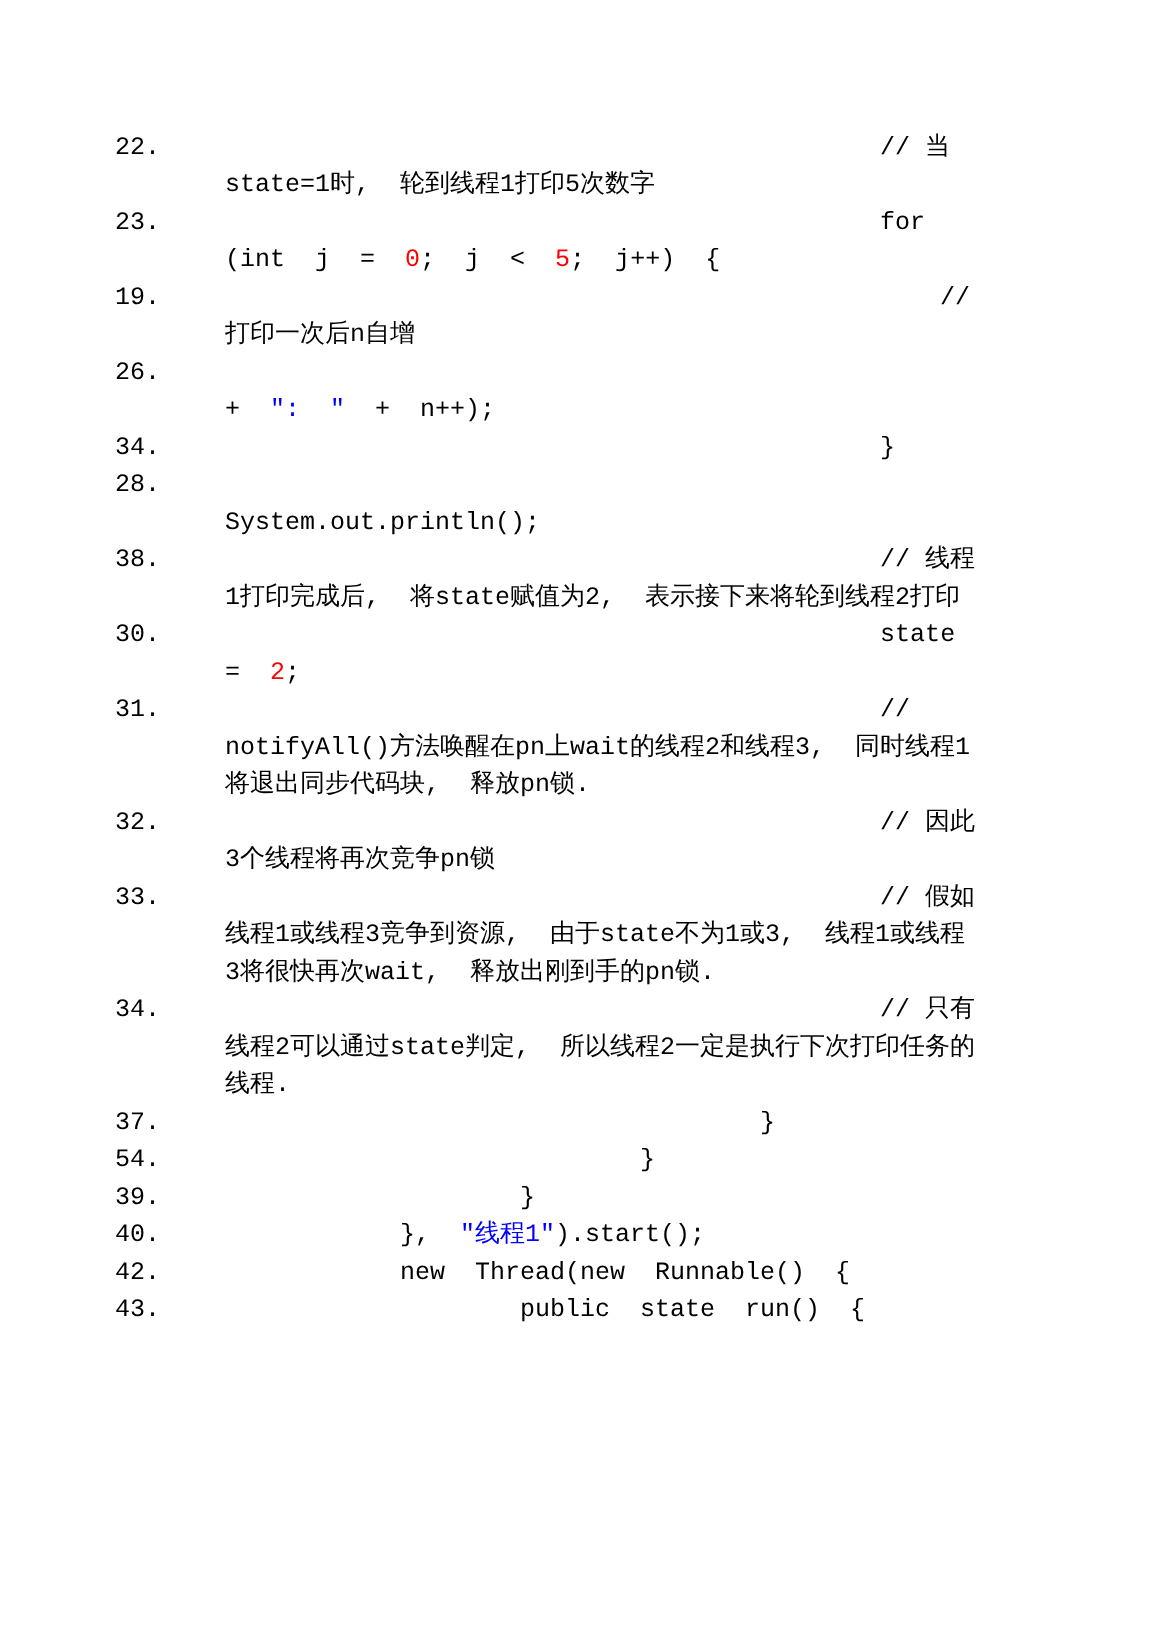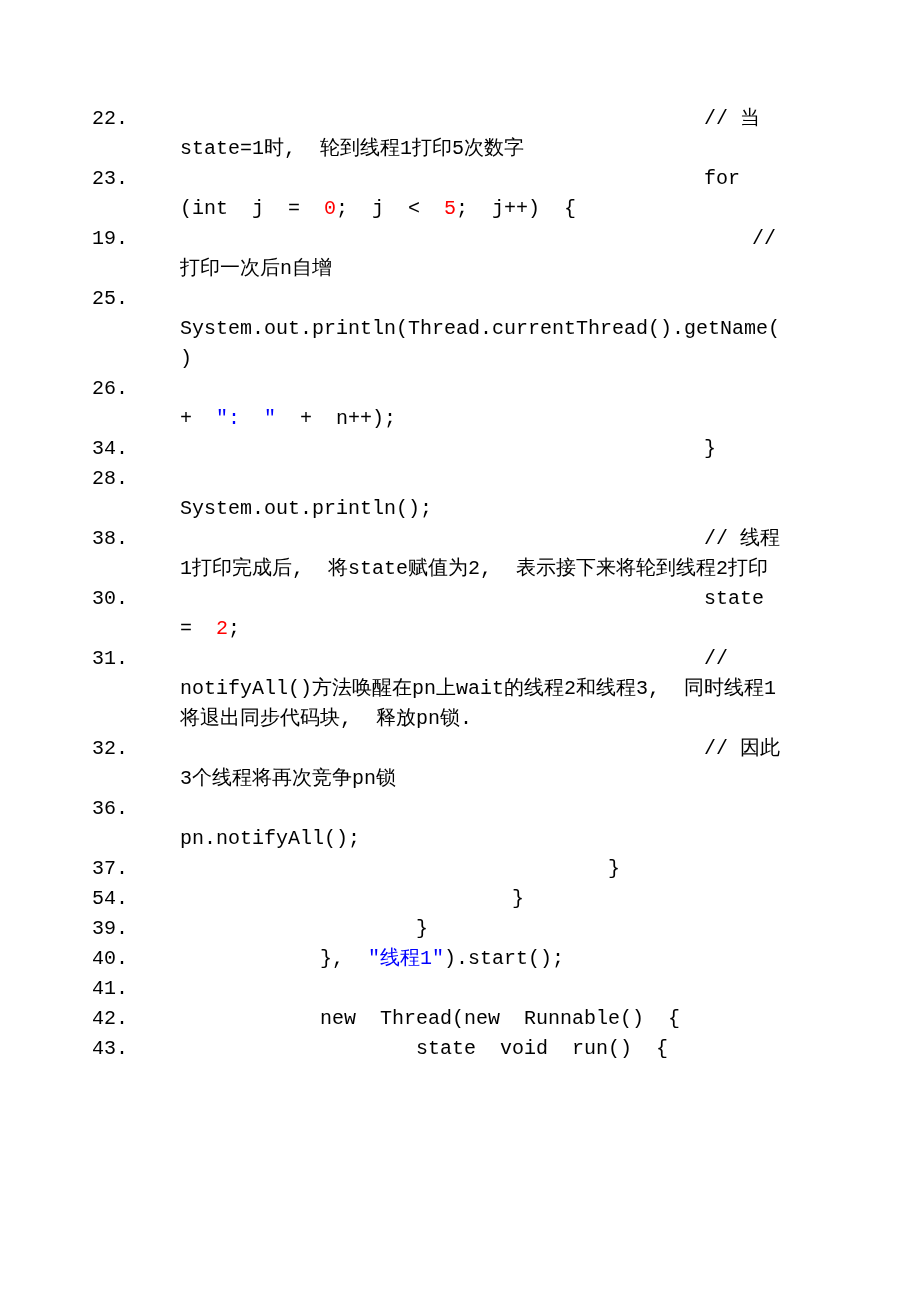--- a/index.html
+++ b/index.html
@@ -24,29 +24,28 @@
   .str { color: #0000ff; }
   .lnno { display: inline-block; min-width: 2.0em; }
 </style>
 </head>
 <body>
 
 <div id="code-container">
     <div class="line"><span class="lnno">22.</span>                                            <span>// 当state=1时,  轮到线程1打印5次数字</span></div>
     <div class="line"><span class="lnno">23.</span>                                            <span>for  (int  j  =  </span><span class="num">0</span><span>;  j  &lt;  </span><span class="num">5</span><span>;  j++)  {</span></div>
     <div class="line"><span class="lnno">19.</span>                                                <span>// 打印一次后n自增</span></div>
-    <div class="line"><span class="lnno">25.</span>                                                <span>System.out.println(Thread.currentThread().getName()</span></div>
     <div class="line"><span class="lnno">26.</span>                                                        <span>+  </span><span class="str">":  "</span><span>  +  n++);</span></div>
     <div class="line"><span class="lnno">34.</span>                                            <span>}</span></div>
     <div class="line"><span class="lnno">28.</span>                                            <span>System.out.println();</span></div>
     <div class="line"><span class="lnno">38.</span>                                            <span>// 线程1打印完成后,  将state赋值为2,  表示接下来将轮到线程2打印</span></div>
     <div class="line"><span class="lnno">30.</span>                                            <span>state  =  </span><span class="num">2</span><span>;  </span></div>
     <div class="line"><span class="lnno">31.</span>                                            <span>// notifyAll()方法唤醒在pn上wait的线程2和线程3,  同时线程1将退出同步代码块,  释放pn锁.</span></div>
     <div class="line"><span class="lnno">32.</span>                                            <span>// 因此3个线程将再次竞争pn锁</span></div>
-    <div class="line"><span class="lnno">36.</span>                                            <span>pn.notifyAll();  </span></div>
+    <div class="line"><span class="lnno">33.</span>                                            <span>// 假如线程1或线程3竞争到资源,  由于state不为1或3,  线程1或线程3将很快再次wait,  释放出刚到手的pn锁.</span></div>
+    <div class="line"><span class="lnno">34.</span>                                            <span>// 只有线程2可以通过state判定,  所以线程2一定是执行下次打印任务的线程.</span></div>
     <div class="line"><span class="lnno">37.</span>                                    <span>}</span></div>
     <div class="line"><span class="lnno">54.</span>                            <span>}</span></div>
     <div class="line"><span class="lnno">39.</span>                    <span>}</span></div>
     <div class="line"><span class="lnno">40.</span>            <span>},  </span><span class="str">"线程1"</span><span>).start();</span></div>
-    <div class="line"><span class="lnno">41.</span>              </div>
     <div class="line"><span class="lnno">42.</span>            <span>new  Thread(new  Runnable()  {</span></div>
-    <div class="line"><span class="lnno">43.</span>                    <span>state  void  run()  {</span></div>
+    <div class="line"><span class="lnno">43.</span>                    <span>public  state  run()  {</span></div>
   </div>
 
 </body></html>

